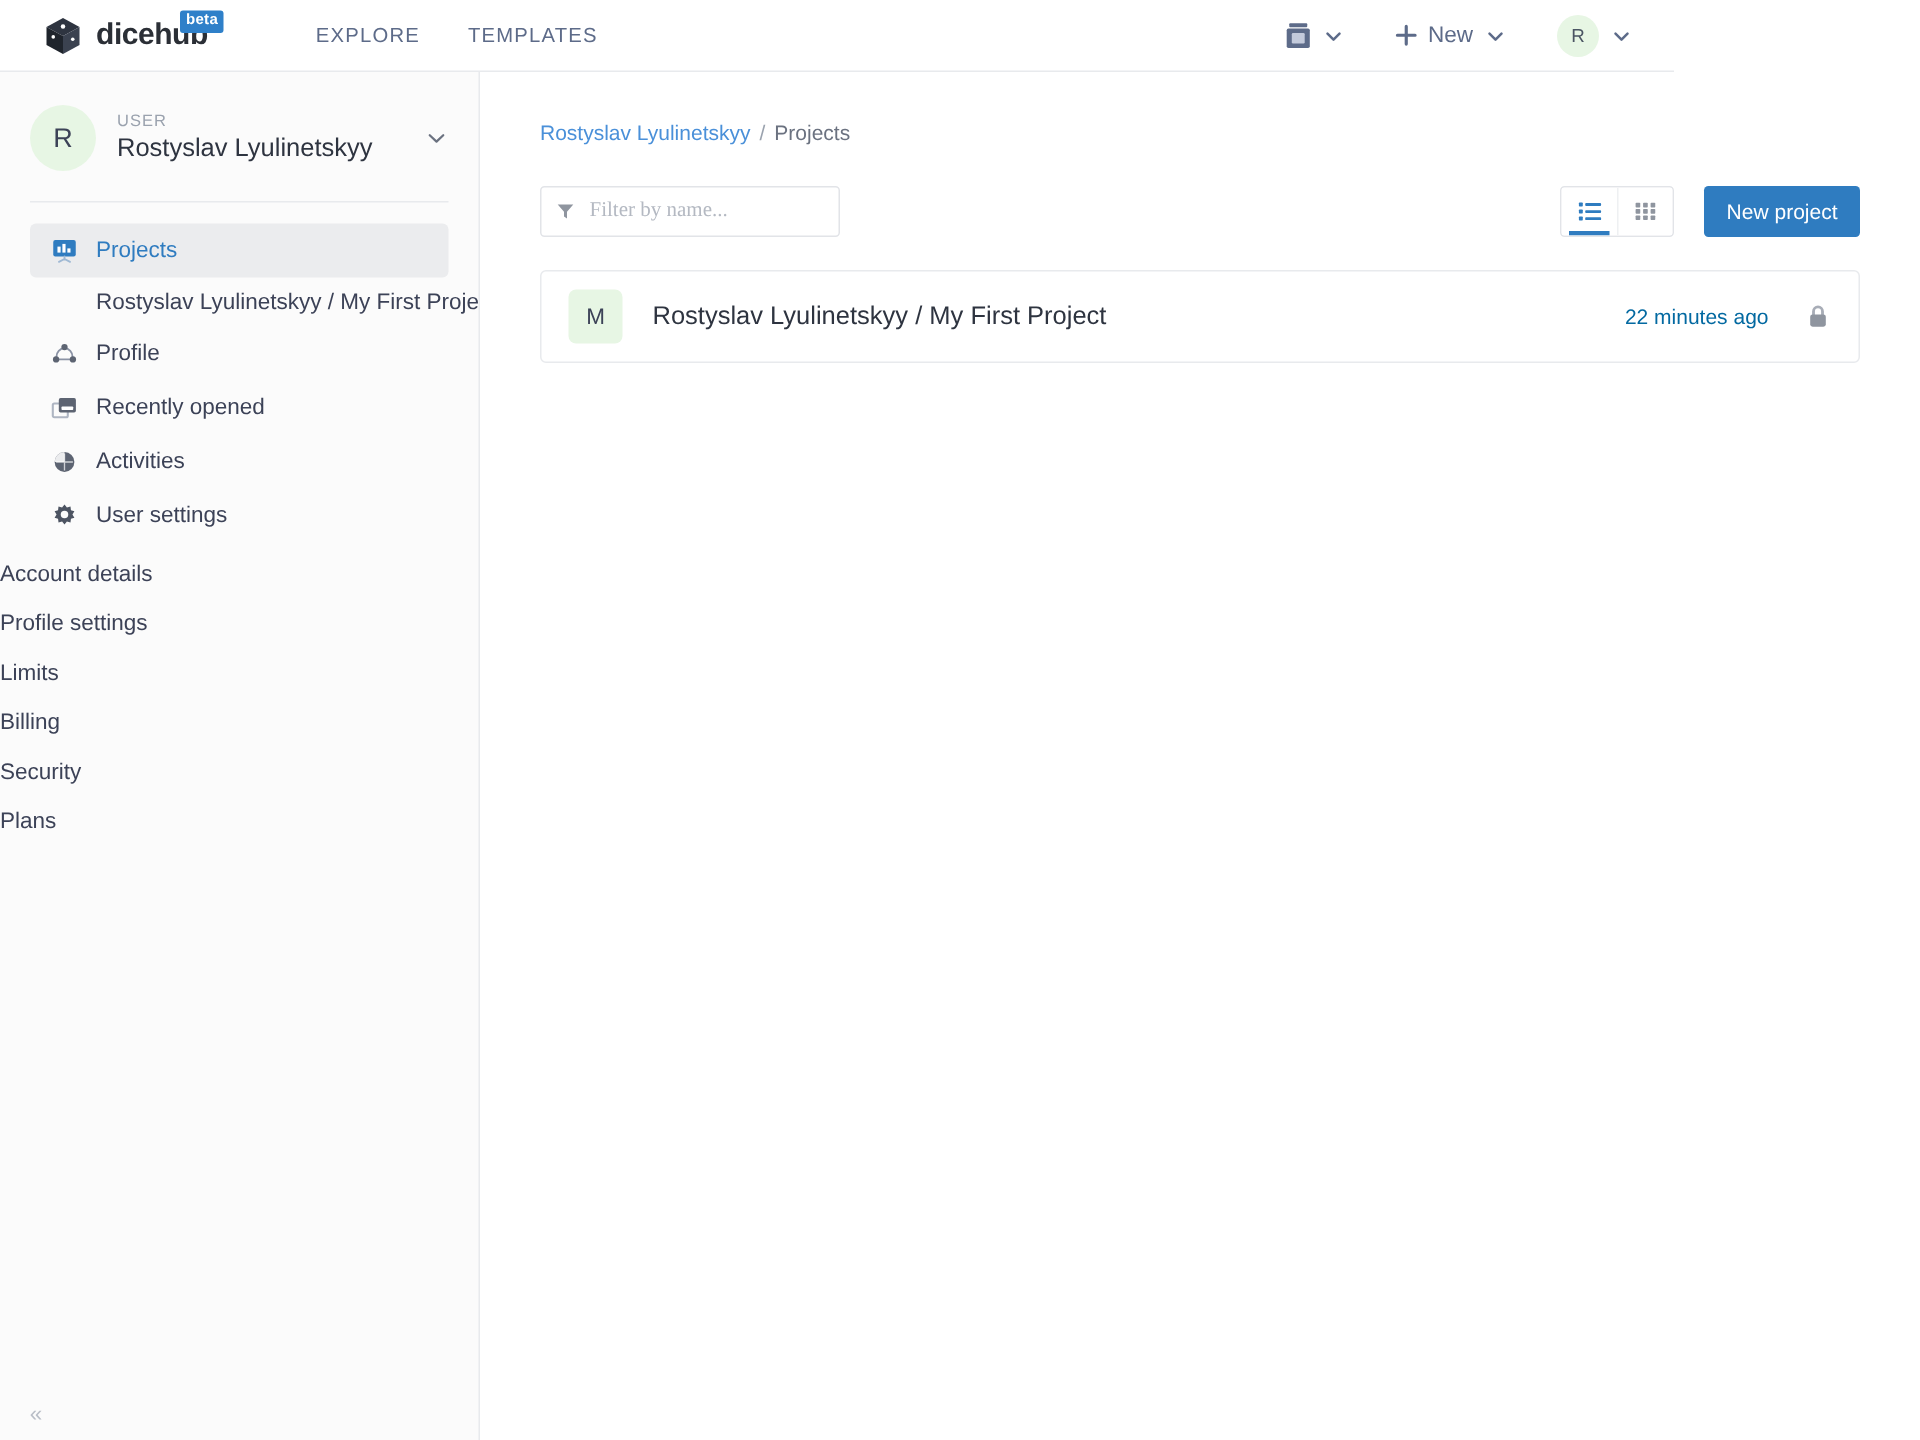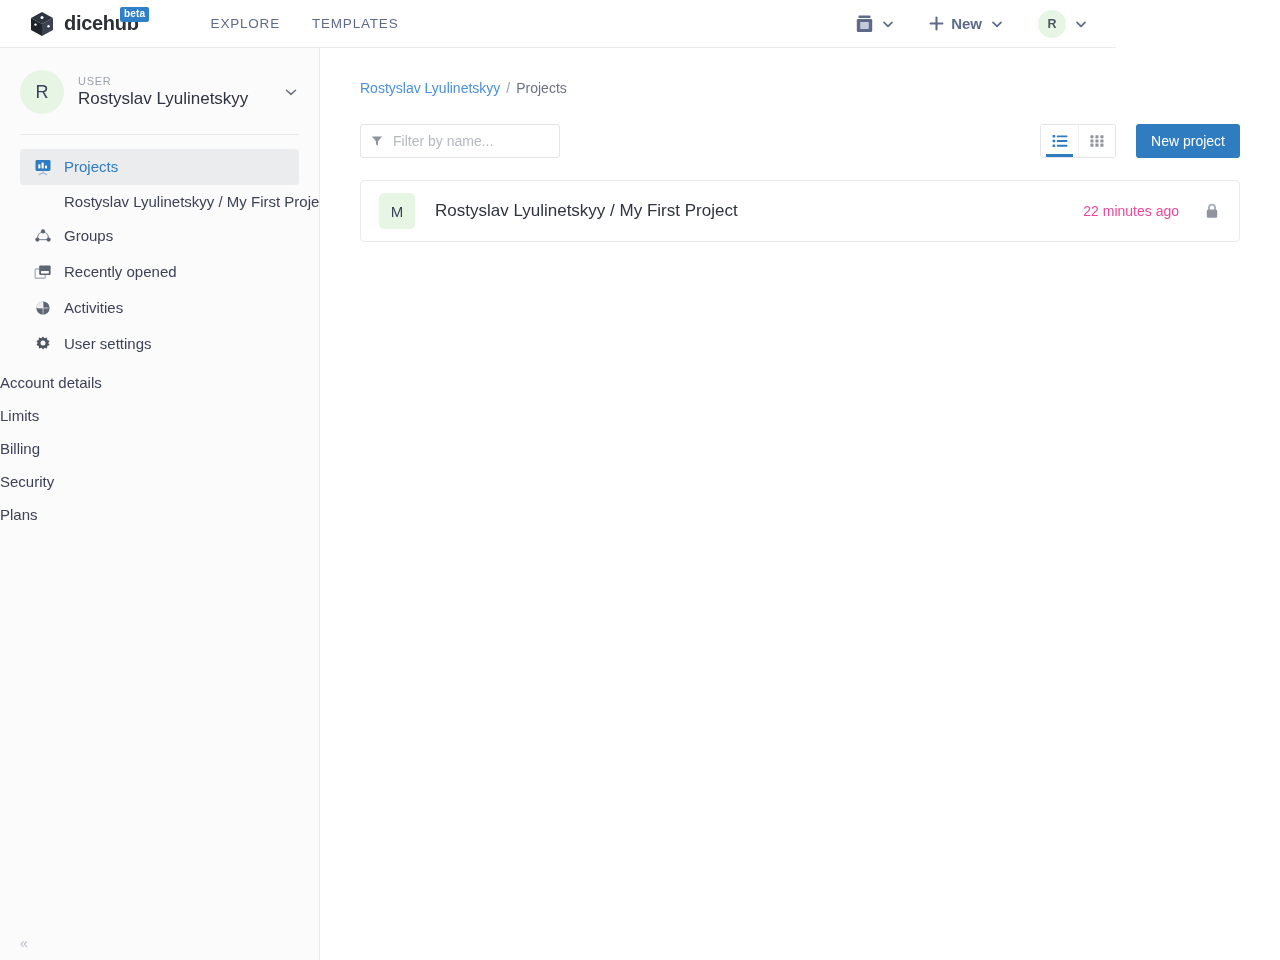--- a/index.html
+++ b/index.html
@@ -72,21 +72,20 @@
     color: #5d6b89;
     text-decoration: none;
     cursor: pointer;
   }
 
   .header-right {
     margin-left: auto;
     margin-right: 22px;
     display: flex;
     gap: 0px;
-    font-weight: bold;
   }
   .hr-item {
     display: flex;
     align-items: center;
     cursor: pointer;
     padding: 4px 6px;
   }
   .chev {
     width: 14px; height: 14px;
     margin-left: 8px;
@@ -256,21 +255,21 @@
     border-radius: 3px;
     background: #ffffff;
     display: flex;
     align-items: center;
     padding: 0 10px;
   }
   .filter-icon { width: 12px; height: 12px; display:block; flex:0 0 auto; }
   .filter-input {
     border: none;
     outline: none;
-    font-family: Liberation Sans, sans-serif;
+    font-family: Liberation Serif, serif;
     font-size: 14px;
     color: #ec4899;
     margin-left: 10px;
     width: 150px;
     background: transparent;
   }
   .filter-input::placeholder { color: #b4b9c2; }
 
   .toolbar-right {
     margin-left: auto;
@@ -353,21 +352,21 @@
   .project-title .owner { font-weight: normal; }
   .project-title .name { font-weight: normal; }
   .project-meta {
     margin-left: auto;
     display: flex;
     align-items: center;
     gap: 26px;
   }
   .project-time {
     font-size: 14px;
-    color: #ec4899;
+    color: #0369a1;
   }
   .lock-icon { width: 14px; height: 16px; display:block; }
 </style>
 </head>
 <body>
 
 <div class="header">
 
   <div class="brand">
     <svg class="logo-cube" viewBox="0 0 28 28">
@@ -452,21 +451,21 @@
 
     <div class="nav-item">
       <svg class="ic" viewBox="0 0 18 18">
         <path d="M9 5 A6 6 0 0 0 3.6 11" stroke="#8b93a5" stroke-width="1.2" fill="none"></path>
         <path d="M9 5 A6 6 0 0 1 14.4 11" stroke="#8b93a5" stroke-width="1.2" fill="none"></path>
         <path d="M4.4 12.6 H13.6" stroke="#8b93a5" stroke-width="1.2" fill="none"></path>
         <circle cx="9" cy="4.4" r="2.1" fill="#5d6472"></circle>
         <circle cx="3.4" cy="12.6" r="2.1" fill="#5d6472"></circle>
         <circle cx="14.6" cy="12.6" r="2.1" fill="#5d6472"></circle>
       </svg>
-      <span class="nav-item-label">Groups</span>
+      <span class="nav-item-label">Profile</span>
     </div>
 
     <div class="nav-item">
       <svg class="ic" viewBox="0 0 18 18">
         <rect x="1.2" y="6" width="10" height="9.2" rx="1" fill="none" stroke="#aeb5c2" stroke-width="1.4"></rect>
         <rect x="5.2" y="2.4" width="11.4" height="9.6" rx="1.2" fill="#5d6472"></rect>
         <rect x="7" y="8" width="7.8" height="2.4" rx="0.5" fill="#ffffff"></rect>
       </svg>
       <span class="nav-item-label">Recently opened</span>
     </div>
@@ -483,20 +482,21 @@
     <div class="nav-item">
       <svg class="ic" viewBox="0 0 18 18">
         <path d="M9 1.4 L10.6 3.3 L13 2.6 L13.3 5.1 L15.6 5.9 L14.3 8 L15.6 10.1 L13.3 10.9 L13 13.4 L10.6 12.7 L9 14.6 L7.4 12.7 L5 13.4 L4.7 10.9 L2.4 10.1 L3.7 8 L2.4 5.9 L4.7 5.1 L5 2.6 L7.4 3.3 Z" fill="#4d5462"></path>
         <circle cx="9" cy="8" r="2.5" fill="#fbfbfb"></circle>
       </svg>
       <span class="nav-item-label">User settings</span>
     </div>
 
     <div class="settings-sub">
       <div class="sub-item">Account details</div>
+      <div class="sub-item">Profile settings</div>
       <div class="sub-item">Limits</div>
       <div class="sub-item">Billing</div>
       <div class="sub-item">Security</div>
       <div class="sub-item">Plans</div>
     </div>
 
   </div>
 
   <div class="collapse-btn">«</div>
 </div>

